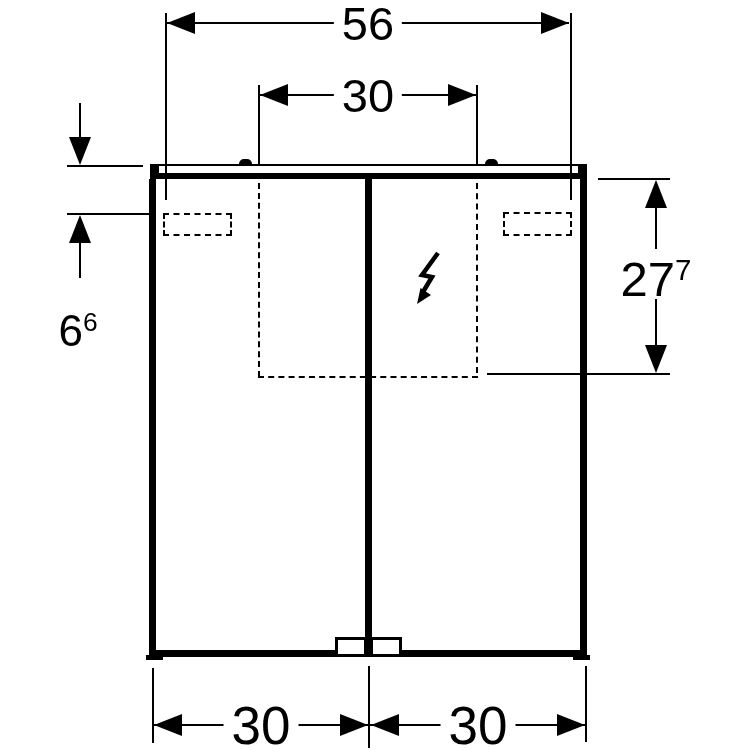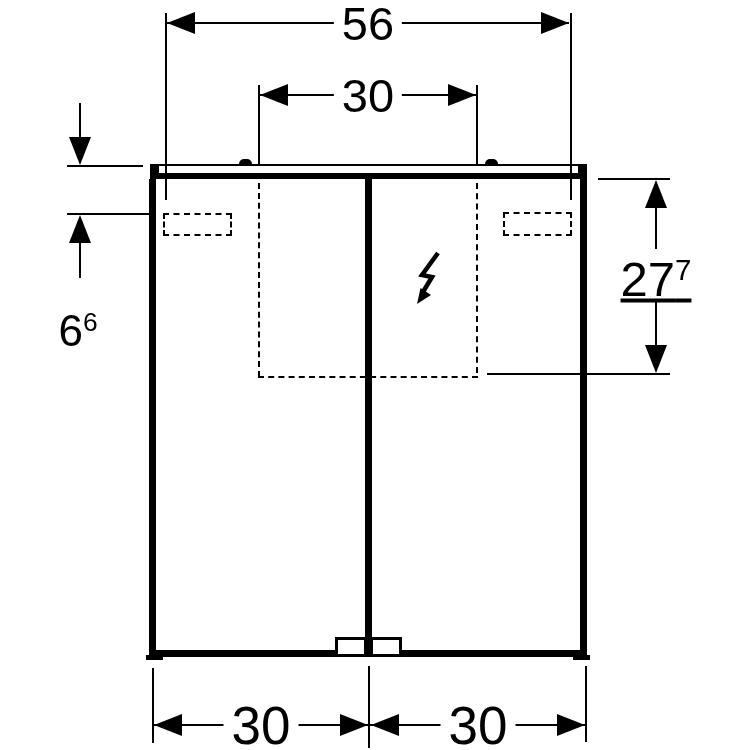--- a/index.html
+++ b/index.html
@@ -74,21 +74,21 @@
   <div class="arr s" style="left:69px;top:137px;"></div>
   <div class="ln" style="left:67px;top:165px;width:76px;height:2px;"></div>
   <div class="ln" style="left:67px;top:213px;width:83px;height:2px;"></div>
   <div class="arr n" style="left:69px;top:215px;"></div>
   <div class="ln" style="left:79px;top:242px;width:2px;height:36px;"></div>
   <div class="dim-label" style="left:78px;top:307px;font-size:44px;margin-top:24px;"><span>6</span><span class="sup">6</span></div>
 
   <div class="ln" style="left:598px;top:178px;width:72px;height:2px;"></div>
   <div class="arr n" style="left:645px;top:180px;"></div>
   <div class="ln" style="left:655px;top:207px;width:2px;height:42px;"></div>
-  <div class="dim-label" style="left:656px;top:279px;font-size:49px;text-decoration:underline;"><span>27</span><span class="sup">7</span></div>
+  <div class="dim-label" style="left:656px;top:279px;font-size:49px;"><span>27</span><span class="sup">7</span></div>
   <div class="ln" style="left:655px;top:299px;width:2px;height:47px;"></div>
   <div class="arr s" style="left:645px;top:345px;"></div>
   <div class="ln" style="left:487px;top:373px;width:183px;height:2px;"></div>
 
   <div class="ln" style="left:152px;top:668px;width:2px;height:75px;"></div>
   <div class="ln" style="left:368px;top:666px;width:2px;height:82px;"></div>
   <div class="ln" style="left:585px;top:666px;width:2px;height:76px;"></div>
   <div class="ln" style="left:154px;top:724px;width:431px;height:2px;"></div>
   <div class="dim-label" style="left:261px;top:725px;font-size:53px;"><span>30</span></div>
   <div class="dim-label" style="left:478px;top:725px;font-size:53px;"><span>30</span></div>

